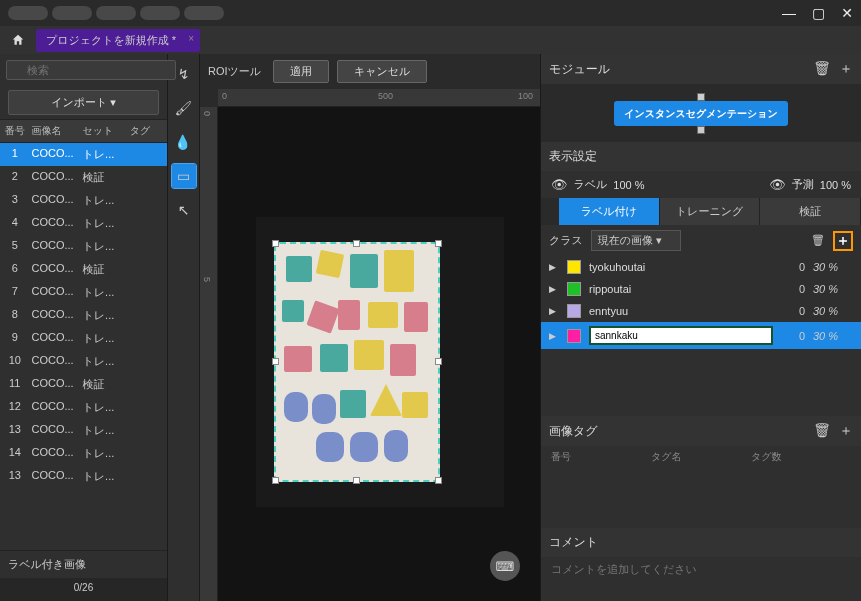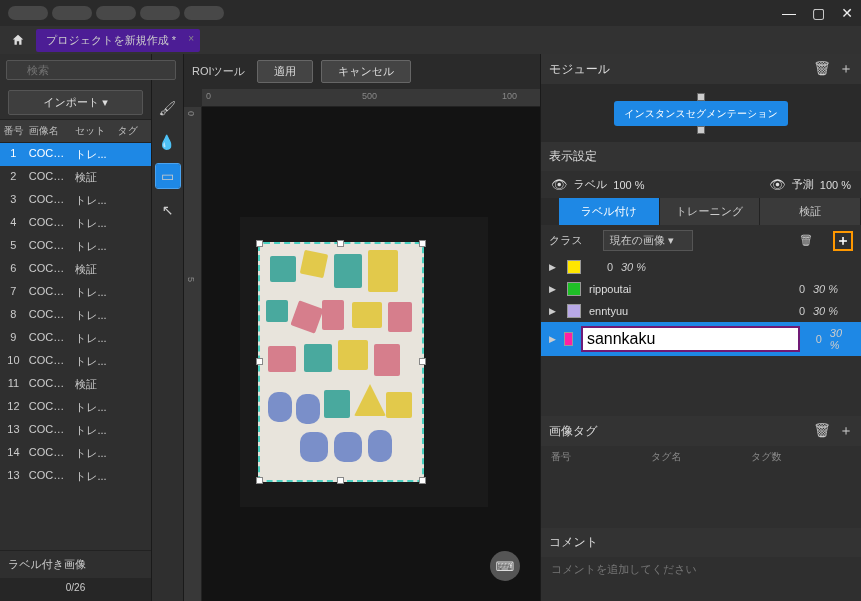--- a/index.html
+++ b/index.html
@@ -6,21 +6,21 @@
 body { background: #2a2a2a; color: #ccc; font-size: 11px; width: 861px; height: 601px; overflow: hidden; }
 .titlebar { height: 26px; background: #2a2a2a; display: flex; align-items: center; padding: 0 8px; }
 .titlebar .pills { display: flex; gap: 4px; }
 .titlebar .pill { width: 40px; height: 14px; background: #484848; border-radius: 7px; }
 .titlebar .winctrl { margin-left: auto; display: flex; gap: 16px; color: #eee; font-size: 14px; }
 .tab-strip { height: 28px; background: #323232; display: flex; align-items: center; padding-left: 8px; }
 .home-icon { width: 20px; height: 20px; display: flex; align-items: center; justify-content: center; color: #ddd; margin-right: 8px; }
 .doc-tab { background: #4c1d95; padding: 4px 24px 4px 10px; font-size: 11px; color: #ccc; position: relative; border-radius: 2px; }
 .doc-tab .close-x { position: absolute; right: 6px; top: 4px; color: #888; font-size: 10px; }
 .main { display: flex; height: 547px; }
-.left-panel { width: 152px; background: #2f2f2f; display: flex; flex-direction: column; border-right: 1px solid #1a1a1a; }
+.left-panel { width: 168px; background: #2f2f2f; display: flex; flex-direction: column; border-right: 1px solid #1a1a1a; }
 .search-row { display: flex; align-items: center; padding: 6px; gap: 4px; }
 .search-input { flex: 1; background: #3a3a3a; border: 1px solid #555; border-radius: 2px; color: #aaa; padding: 3px 6px 3px 20px; font-size: 11px; position: relative; }
 .search-wrap { position: relative; flex: 1; }
 .search-wrap .mag { position: absolute; left: 4px; top: 3px; color: #aaa; font-size: 11px; }
 .toolbar-icons { display: flex; gap: 6px; color: #ccc; font-size: 13px; }
 .toolbar-icons span { cursor: pointer; }
 .import-btn { margin: 4px 8px; background: #3e3e3e; border: 1px solid #555; border-radius: 2px; padding: 4px; text-align: center; color: #ddd; font-size: 11px; cursor: pointer; }
 .table-header { display: flex; background: #3a3a3a; font-size: 10px; color: #bbb; border-top: 1px solid #222; border-bottom: 1px solid #222; }
 .table-header > div, .table-row > div { padding: 4px 2px; overflow: hidden; white-space: nowrap; text-overflow: ellipsis; }
 .col-num { width: 30px; text-align: center; }
@@ -47,43 +47,43 @@
 .viewport { flex: 1; background: #131313; position: relative; overflow: hidden; }
 .img-box { position: absolute; left: 38px; top: 110px; width: 248px; height: 290px; background: #1a1a1a; }
 .tray { position: absolute; left: 56px; top: 135px; width: 166px; height: 240px; background: #e8e4dc; border: 2px dashed #4ad0c0; border-radius: 6px; }
 .handle { width: 7px; height: 7px; background: #fff; border: 1px solid #888; position: absolute; }
 .kb-icon { position: absolute; right: 20px; bottom: 20px; width: 30px; height: 30px; background: #555; border-radius: 50%; display: flex; align-items: center; justify-content: center; color: #ddd; font-size: 13px; cursor: pointer; }
 .block { position: absolute; border-radius: 2px; }
 .right-panel { width: 321px; background: #2f2f2f; display: flex; flex-direction: column; border-left: 1px solid #1a1a1a; }
 .section-header { display: flex; align-items: center; padding: 6px 8px; background: #333; color: #ddd; font-size: 12px; }
 .section-header .actions { margin-left: auto; display: flex; gap: 8px; font-size: 14px; color: #ccc; }
 .module-area { height: 58px; background: #2a2a2a; display: flex; align-items: center; justify-content: center; position: relative; }
-.module-node { background: #1e88e5; color: #fff; font-size: 10px; padding: 6px 10px; border-radius: 3px; text-align: center; line-height: 1.3; position: relative; }
+.module-node { background: #1e88e5; color: #fff; font-size: 10px; padding: 6px 10px; border-radius: 3px; text-align: center; line-height: 1.3; position: relative; font-weight: bold; }
 .module-node::before, .module-node::after { content: ""; position: absolute; left: 50%; width: 6px; height: 6px; background: #ccc; border: 1px solid #666; transform: translateX(-50%); }
 .module-node::before { top: -8px; }
 .module-node::after { bottom: -8px; }
 .disp-row { display: flex; align-items: center; padding: 6px 10px; gap: 6px; font-size: 11px; color: #ddd; }
 .disp-row .eye { font-size: 13px; }
 .disp-row .spacer { flex: 1; }
 .tabs3 { display: flex; background: #2a2a2a; padding-left: 18px; }
 .tabs3 .tab { flex: 1; text-align: center; padding: 6px 0; font-size: 11px; color: #ccc; background: #3a3a3a; cursor: pointer; border-right: 1px solid #222; }
 .tabs3 .tab.active { background: #1e88e5; color: #fff; }
-.class-bar { display: flex; align-items: center; padding: 5px 8px; gap: 20px; font-size: 11px; color: #ccc; }
+.class-bar { display: flex; align-items: center; padding: 5px 8px; gap: 8px; font-size: 11px; color: #ccc; }
 .class-select { background: #3a3a3a; border: 1px solid #555; color: #ccc; padding: 2px 18px 2px 6px; font-size: 11px; position: relative; }
 .class-bar .spacer { flex: 1; }
 .add-class { width: 20px; height: 20px; border: 2px solid #ff9800; color: #fff; display: flex; align-items: center; justify-content: center; font-size: 14px; font-weight: bold; cursor: pointer; }
 .class-list { }
 .class-row { display: flex; align-items: center; padding: 4px 8px; gap: 8px; font-size: 11px; color: #ddd; }
 .class-row .tri { width: 10px; color: #ccc; font-size: 9px; }
 .class-row .swatch { width: 14px; height: 14px; border: 1px solid #999; }
 .class-row .name { flex: 1; }
 .class-row .cnt { width: 24px; text-align: right; color: #ccc; }
 .class-row .pct { width: 40px; text-align: left; color: #ccc; font-style: italic; }
 .class-row.editing { background: #1e88e5; color: #fff; }
-.class-row.editing .name-input { flex: 1; background: #fff; color: #000; border: 2px solid #701a75; padding: 2px 4px; font-size: 16px; outline: none; }
+.class-row.editing .name-input { flex: 1; background: #fff; color: #000; border: 2px solid #14532d; padding: 2px 4px; font-size: 10px; outline: none; }
 .tags-header { display: flex; padding: 4px 10px; font-size: 10px; color: #888; }
 .tags-header > div { flex: 1; }
 .comment-input { width: 100%; background: transparent; border: none; color: #777; font-size: 11px; padding: 6px 10px; outline: none; }
 .icon-svg { width: 14px; height: 14px; fill: currentColor; }
 </style>
 </head>
 <body>
 
 <div class="titlebar">
   <div class="pills">
@@ -330,20 +330,21 @@
       <span class="class-select"><span>現在の画像</span> ▾</span>
       <span class="spacer"></span>
       <span>🗑</span>
       <span class="add-class">＋</span>
     </div>
 
     <div class="class-list" id="class-list">
         <div class="class-row">
           <span class="tri">▶</span>
           <span class="swatch" style="background:#ffe600"></span>
+          <span class="name">tyokuhoutai</span>
           <span class="cnt">0</span>
           <span class="pct">30 %</span>
         </div>
         <div class="class-row">
           <span class="tri">▶</span>
           <span class="swatch" style="background:#1fbf27"></span>
           <span class="name">rippoutai</span>
           <span class="cnt">0</span>
           <span class="pct">30 %</span>
         </div>

